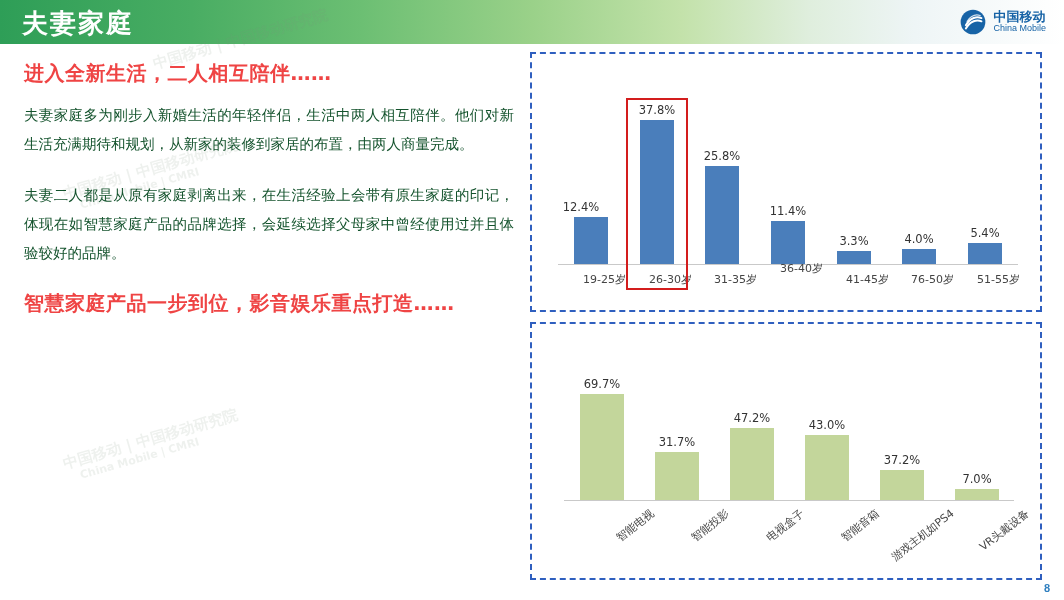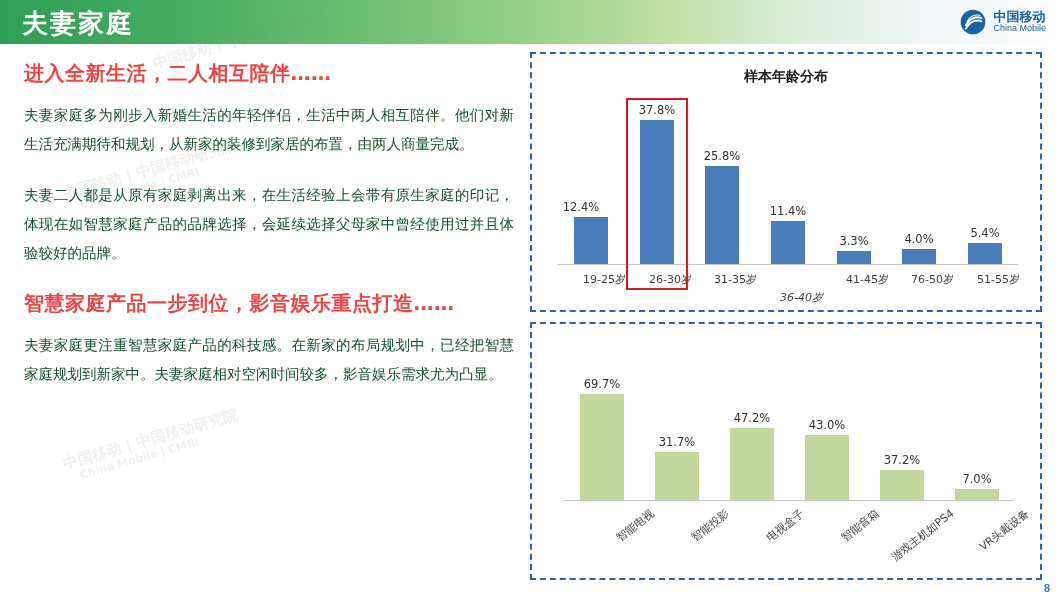--- a/index.html
+++ b/index.html
@@ -109,40 +109,38 @@
 <div class="wm" style="left:640px;top:400px;">中国移动 | 中国移动研究院</div>
 <div class="wm small" style="left:658px;top:422px;">China Mobile | CMRI</div>
 <div class="wm" style="left:150px;top:30px;">中国移动 | 中国移动研究院</div>
 <div class="wm" style="left:620px;top:520px;">中国移动 | 中国移动研究院</div>
 
 <div id="left">
   <h2 class="sec-head">进入全新生活，二人相互陪伴……</h2>
   <p class="sec-body">夫妻家庭多为刚步入新婚生活的年轻伴侣，生活中两人相互陪伴。他们对新生活充满期待和规划，从新家的装修到家居的布置，由两人商量完成。</p>
   <p class="sec-body">夫妻二人都是从原有家庭剥离出来，在生活经验上会带有原生家庭的印记，体现在如智慧家庭产品的品牌选择，会延续选择父母家中曾经使用过并且体验较好的品牌。</p>
   <h2 class="sec-head">智慧家庭产品一步到位，影音娱乐重点打造……</h2>
-  <p class="sec-body">夫妻家庭更注重智慧家庭产品的科技感。在新家的布局规划中，已经把智慧家庭规划到新家中。夫妻家庭相对空闲时间较多，影音娱乐需求尤为凸显。</p>
 </div>
 
 <div class="panel" id="panel-age">
-  <div class="panel-title">样本年龄分布</div>
   <div class="plot" id="plot-age">
       <div class="axis-line" style="left: 26px; top: 210px; width: 460px;"></div>
       <div class="bar" style="left: 42px; top: 163px; width: 34px; height: 47px; background: rgb(74, 126, 187);"></div>
       <div class="bar-label" style="left: 19px; width: 60px; top: 146px;">12.4%</div>
       <div class="cat-label" style="top: 218px; left: 24px; width: 70px;">19-25岁</div>
       <div class="bar" style="left: 108px; top: 66px; width: 34px; height: 144px; background: rgb(74, 126, 187);"></div>
       <div class="bar-label" style="left: 95px; width: 60px; top: 49px;">37.8%</div>
       <div class="cat-label" style="top: 218px; left: 90px; width: 70px;">26-30岁</div>
       <div class="highlight-box" style="border-color: rgb(211, 29, 29); left: 94px; top: 44px; width: 62px; height: 192px;"></div>
       <div class="bar" style="left: 173px; top: 112px; width: 34px; height: 98px; background: rgb(74, 126, 187);"></div>
       <div class="bar-label" style="left: 160px; width: 60px; top: 95px;">25.8%</div>
       <div class="cat-label" style="top: 218px; left: 155px; width: 70px;">31-35岁</div>
       <div class="bar" style="left: 239px; top: 167px; width: 34px; height: 43px; background: rgb(74, 126, 187);"></div>
       <div class="bar-label" style="left: 226px; width: 60px; top: 150px;">11.4%</div>
-      <div class="cat-label" style="top: 236px; left: 221px; width: 70px; font-style: italic;">36-40岁</div>
+      <div class="cat-label" style="top: 207px; left: 221px; width: 70px;">36-40岁</div>
       <div class="bar" style="left: 305px; top: 197px; width: 34px; height: 13px; background: rgb(74, 126, 187);"></div>
       <div class="bar-label" style="left: 292px; width: 60px; top: 180px;">3.3%</div>
       <div class="cat-label" style="top: 218px; left: 287px; width: 70px;">41-45岁</div>
       <div class="bar" style="left: 370px; top: 195px; width: 34px; height: 15px; background: rgb(74, 126, 187);"></div>
       <div class="bar-label" style="left: 357px; width: 60px; top: 178px;">4.0%</div>
       <div class="cat-label" style="top: 218px; left: 352px; width: 70px;">76-50岁</div>
       <div class="bar" style="left: 436px; top: 189px; width: 34px; height: 21px; background: rgb(74, 126, 187);"></div>
       <div class="bar-label" style="left: 423px; width: 60px; top: 172px;">5.4%</div>
       <div class="cat-label" style="top: 218px; left: 418px; width: 70px;">51-55岁</div>
     </div>

